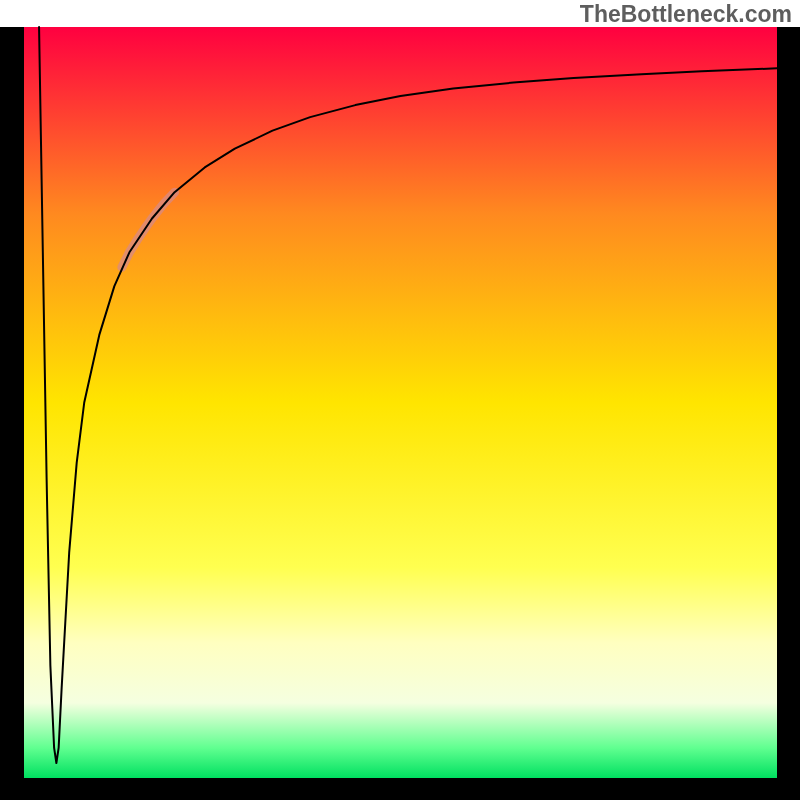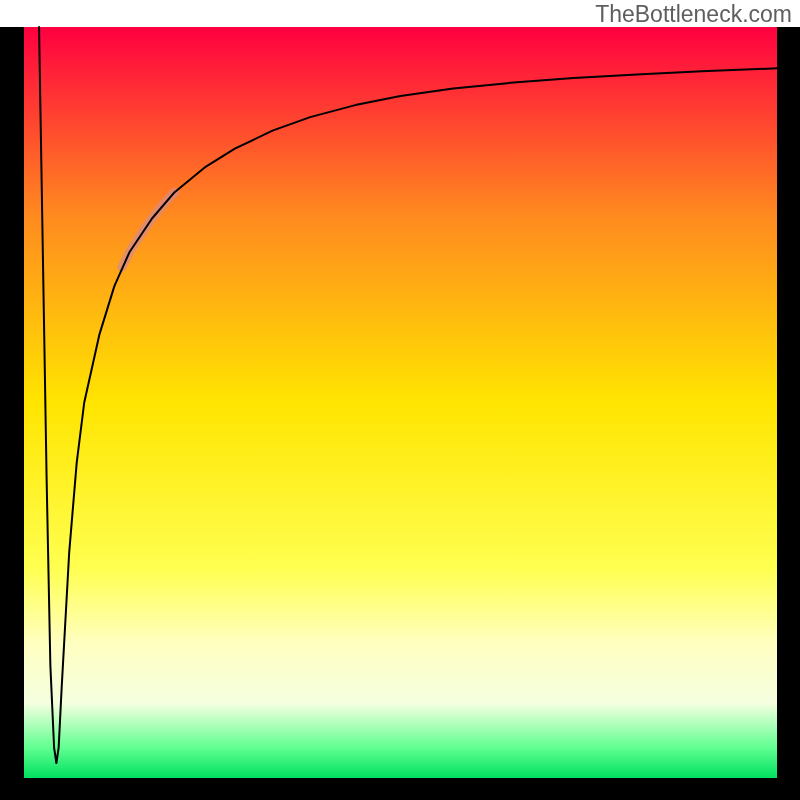--- a/index.html
+++ b/index.html
@@ -14,21 +14,21 @@
   .wrap {
     position: relative;
     width: 800px;
     height: 800px;
   }
   .watermark {
     position: absolute;
     top: 1px;
     right: 8px;
     font-size: 23px;
-    font-weight: 400;
+    font-weight: 700;
     color: #5e5e5e;
     letter-spacing: 0px;
     z-index: 5;
     user-select: none;
   }
   svg.plot {
     position: absolute;
     left: 0;
     top: 0;
     width: 800px;

